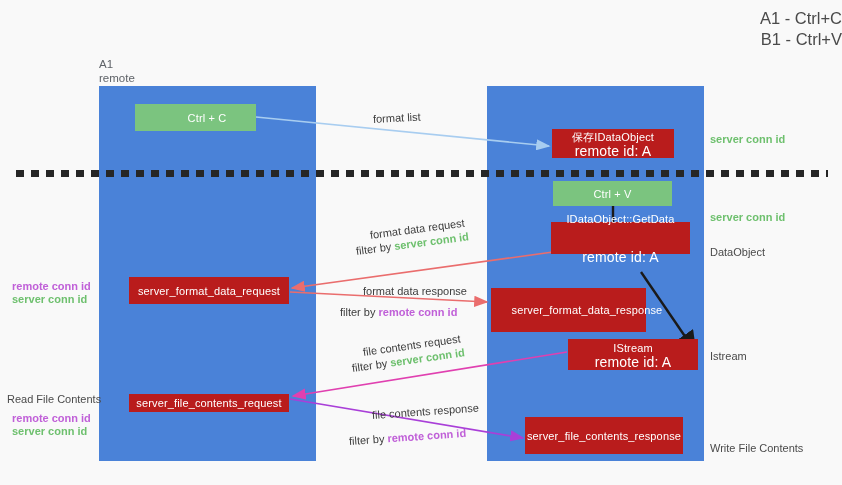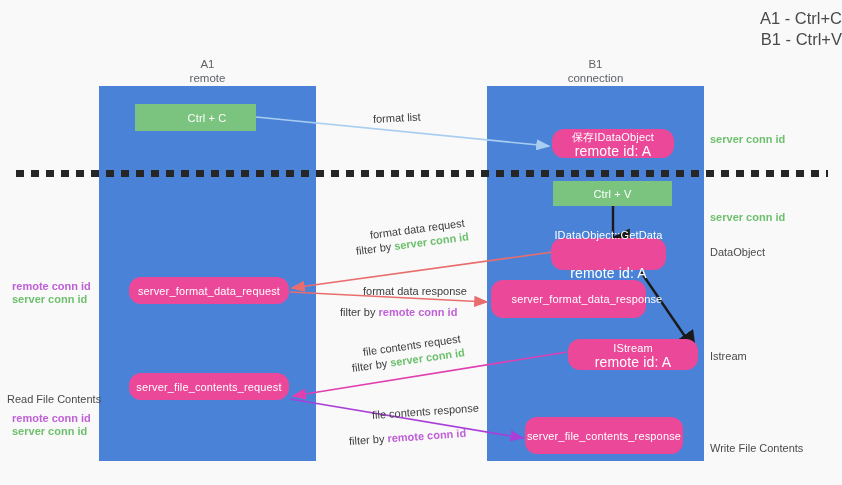--- a/index.html
+++ b/index.html
@@ -16,21 +16,21 @@
   
   .lane{
     position:absolute;top:86px;height:375px;width:217px;
     background:#4a82d8;
   }
   .lane.a{left:99px;}
   .lane.b{left:487px;}
 
   
   .lane-head{
-    position:absolute;width:217px;text-align:center;
+    position:absolute;width:217px;
     font-size:11.5px;line-height:14px;color:#5f6368;
   }
   .lane-head.a{left:99px;top:57px;}
   .lane-head.b{left:487px;top:57px;}
   .lane-head .n{display:block;}
 
   
   #title{
     position:absolute;left:0;top:8px;width:842px;text-align:right;
     font-size:16.5px;line-height:21px;color:#4a4a4a;
@@ -43,21 +43,21 @@
   }
 
   
   .node{
     position:absolute;display:flex;flex-direction:column;
     align-items:center;justify-content:center;
     font-size:11px;line-height:14px;color:#ffffff;
     text-align:center;letter-spacing:.15px;
   }
   .node.green{background:#7bc47f;}
-  .node.orange{background:#ec4899;border-radius:12px;}
+  .node.orange{background:#b91c1c;}
   .node .l2{font-size:14px;}
 
   
   .ann{position:absolute;font-size:11px;line-height:15px;}
   .ann.green{color:#6ec06e;font-weight:bold;}
   .ann.purple{color:#c060d8;font-weight:bold;}
   .ann.grey{color:#4a4a4a;}
   .ann.right{text-align:left;}
 
   
@@ -77,24 +77,20 @@
 
   <div id="title">
     <div>A1 - Ctrl+C</div>
     <div>B1 - Ctrl+V</div>
   </div>
 
   <div class="lane-head a">
     <span class="n">A1</span>
     <span class="n">remote</span>
   </div>
-  <div class="lane-head b">
-    <span class="n">B1</span>
-    <span class="n">connection</span>
-  </div>
 
   <div class="lane a"></div>
   <div class="lane b"></div>
 
   <svg id="wires" viewBox="0 0 842 485">
     <defs>
       <marker id="ah-blue" markerWidth="9" markerHeight="7" refX="8" refY="3.5" orient="auto">
         <path d="M0,0 L9,3.5 L0,7 z" fill="#a8cdf0"></path>
       </marker>
       <marker id="ah-red" markerWidth="9" markerHeight="7" refX="8" refY="3.5" orient="auto">
@@ -135,39 +131,39 @@
 
   <div class="node orange abs" style="left:552px;top:129px;width:122px;height:29px;">
     <span>保存IDataObject</span>
     <span class="l2">remote id: A</span>
   </div>
 
   <div class="node green abs" style="left:553px;top:181px;width:119px;height:25px;">
     <span>Ctrl + V</span>
   </div>
 
-  <div class="node orange abs" style="left:551px;top:238px;width:115px;height:32px;gap:24px;">
+  <div class="node orange abs" style="left:551px;top:222px;width:139px;height:32px;gap:24px;">
     <span>IDataObject::GetData</span>
     <span class="l2">remote id: A</span>
   </div>
 
   <div class="node orange abs" style="left:129px;top:277px;width:160px;height:27px;">
     <span>server_format_data_request</span>
   </div>
 
-  <div class="node orange abs" style="left:491px;top:280px;width:155px;height:38px;padding-left:37px;">
+  <div class="node orange abs" style="left:491px;top:288px;width:155px;height:44px;padding-left:37px;">
     <span>server_format_data_response</span>
   </div>
 
   <div class="node orange abs" style="left:568px;top:339px;width:130px;height:31px;">
     <span>IStream</span>
     <span class="l2">remote id: A</span>
   </div>
 
-  <div class="node orange abs" style="left:129px;top:373px;width:160px;height:27px;">
+  <div class="node orange abs" style="left:129px;top:394px;width:160px;height:18px;">
     <span>server_file_contents_request</span>
   </div>
 
   <div class="node orange abs" style="left:525px;top:417px;width:158px;height:37px;">
     <span>server_file_contents_response</span>
   </div>
 
   <div id="dash"></div>
 
   <div class="elabel" style="left:373px;top:112px;transform:rotate(-3deg);">

